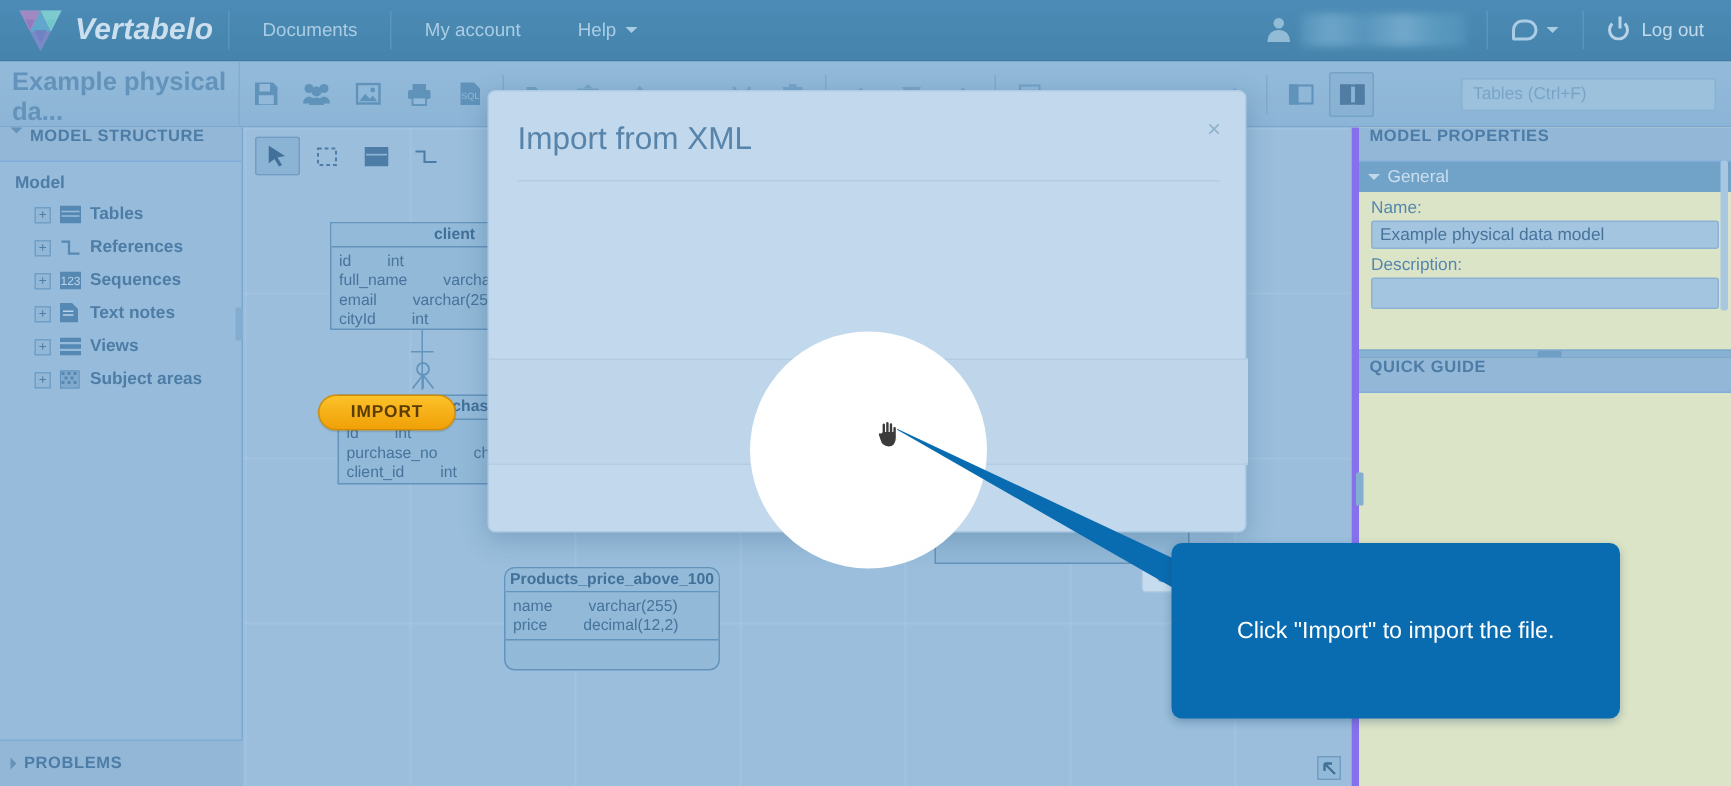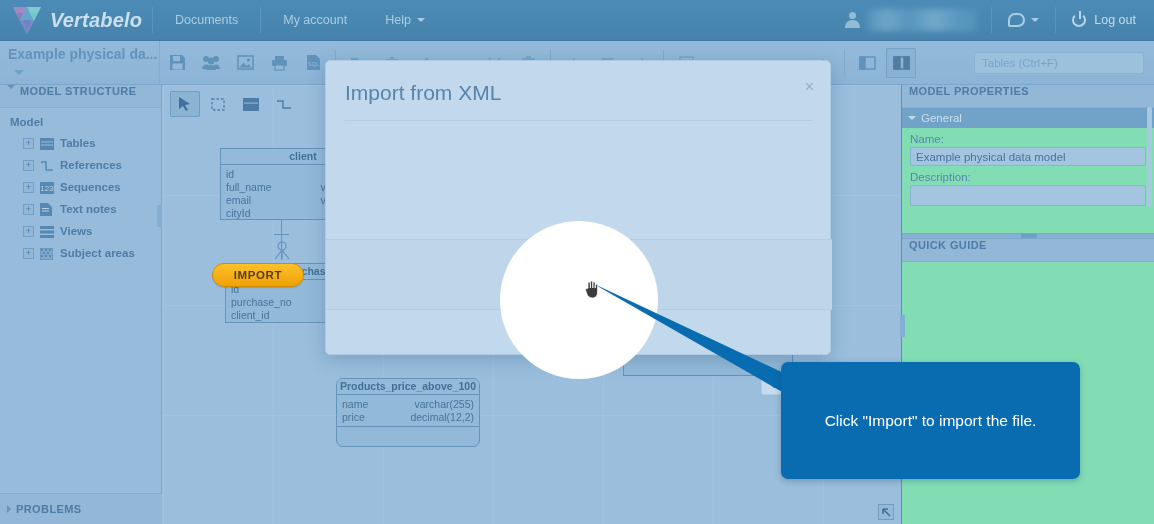--- a/index.html
+++ b/index.html
@@ -49,21 +49,21 @@
   #apptoolbar{
     position:absolute;left:0;top:41px;width:1154px;height:44px;
     background:linear-gradient(#9dc0dd,#93b8d8);
     border-bottom:1px solid #7ba6c9;
     display:flex;align-items:center;
   }
   #model-title{
     width:160px;height:44px;padding:4px 0 0 8px;color:#5a89ae;
     border-right:1px solid #86aed0;
   }
-  #model-title .t1{font-size:14px;font-weight:bold;color:#5c8cb2;display:inline-block;}
+  #model-title .t1{font-size:17px;font-weight:bold;color:#5c8cb2;display:inline-block;}
   #model-title .t2{font-size:11px;color:#6e9dc0;display:block;margin-top:1px;}
   .tri-dn{display:inline-block;width:0;height:0;border-left:5px solid transparent;border-right:5px solid transparent;border-top:5px solid #6e9dc0;margin-left:6px;vertical-align:middle;}
   .tbtn{
     width:30px;height:30px;margin:0 2px;display:flex;align-items:center;justify-content:center;
     color:#4e84ad; opacity:.85; border-radius:2px;
   }
   .tbtn.sel{ background:#8fb4d4; box-shadow:inset 0 0 0 1px #6e9cc2;}
   .tdiv{ width:1px;height:26px;background:#83aacb;margin:0 5px;}
   #searchbox{
     margin-left:auto;margin-right:10px;width:170px;height:22px;
@@ -116,35 +116,35 @@
   }
   .ctool{width:30px;height:26px;margin-right:3px;display:flex;align-items:center;justify-content:center;color:#3f6d97;}
   .ctool.sel{background:#92b6d6;box-shadow:inset 0 0 0 1px #7099bf;border-radius:2px;}
 
   .ent{ position:absolute; border:1px solid #5d8cb4; background:#9cbeda; }
   .ent .ent-hd{
     height:16px;background:#9ec0dc;border-bottom:1px solid #5d8cb4;
     color:#2f5c85;font-size:10.5px;font-weight:bold;text-align:center;line-height:15px;
   }
   .ent .ent-body{ padding:3px 5px; }
-  .ent .col{ display:flex;justify-content:space-between;font-size:10.5px;color:#36618a;line-height:13px;}
+  .ent .col{ display:flex;font-size:10.5px;color:#36618a;line-height:13px;gap:24px;}
   .ent.rounded{border-radius:7px;}
   .ent.rounded .ent-hd{border-radius:6px 6px 0 0;}
 
   .rel-line{position:absolute;background:#5d8cb4;}
 
   #canvas-resize{
     position:absolute;right:6px;bottom:4px;width:16px;height:16px;
     border:1px solid #7099bf;background:#9cbeda;display:flex;align-items:center;justify-content:center;color:#2f5c85;font-size:11px;
   }
 
   
   #rightpanel{
     position:absolute;left:901px;top:85px;width:253px;height:439px;
-    background:#86efac;border-left:1px solid #8b5cf6;
+    background:#fef9c3;border-left:5px solid #8b5cf6;
   }
   .sub-head{
     height:20px;background:#6fa0c6;color:#e6f0f8;font-size:11.5px;
     display:flex;align-items:center;padding-left:6px;
   }
   .tri-sm.light{border-top-color:#dceaf4;}
   .prop-label{color:#4a7aa2;font-size:11.5px;padding:5px 0 2px 8px;}
   .prop-input{
     margin:0 8px;height:19px;background:#b4cfe6;border:1px solid #93b6d4;border-radius:2px;
     color:#36618a;font-size:11.5px;display:flex;align-items:center;padding-left:5px;

